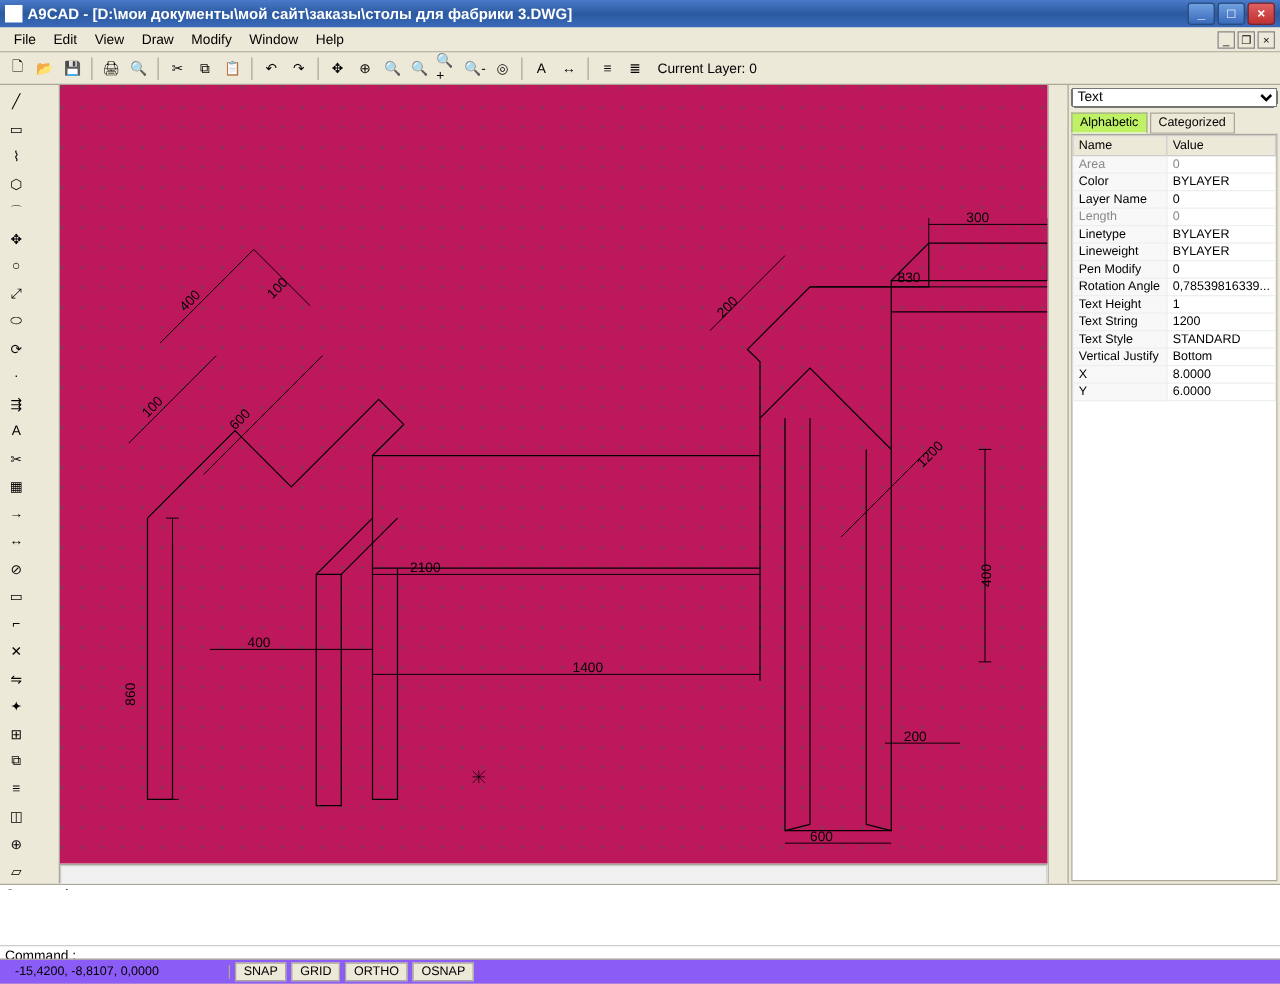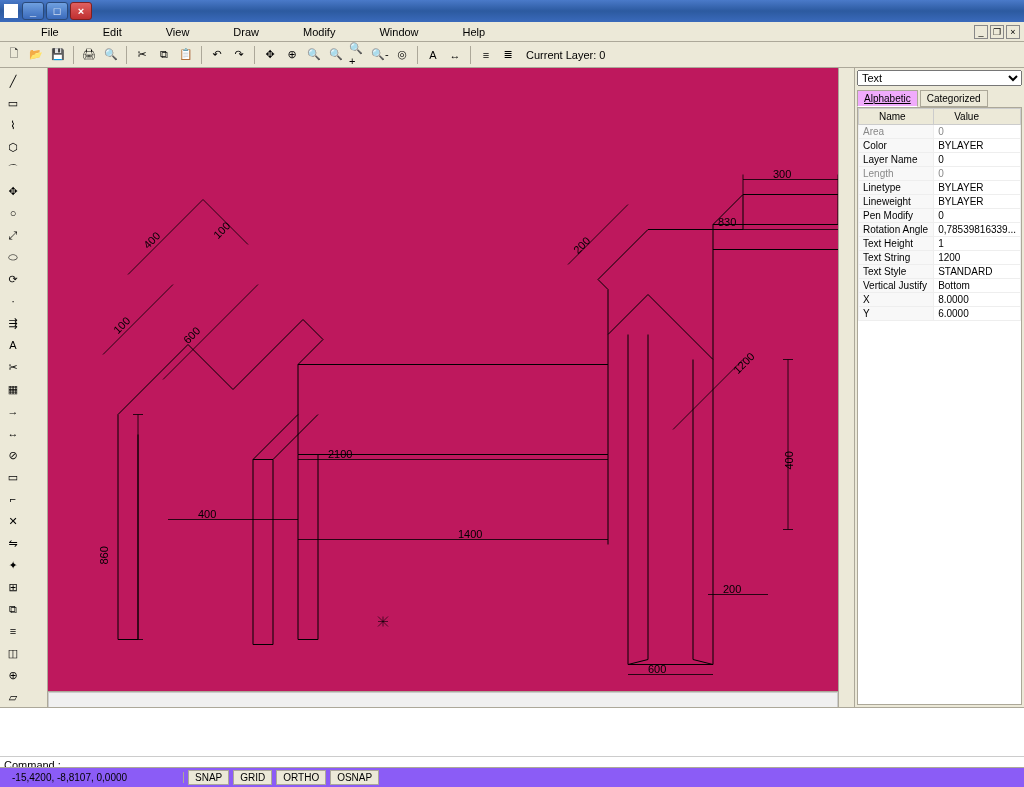--- a/index.html
+++ b/index.html
@@ -4,21 +4,21 @@
 <style>
 * { box-sizing: border-box; margin: 0; padding: 0; font-family: Tahoma, sans-serif; font-size: 11px; }
 body { background: #ece9d8; width: 1024px; height: 787px; overflow: hidden; display: flex; flex-direction: column; }
 .titlebar { height: 22px; background: linear-gradient(#4a7ac9, #2c5aa0 50%, #3a6abb); color: #fff; display: flex; align-items: center; padding: 0 4px; }
 .titlebar .icon { width: 14px; height: 14px; background: #fff; margin-right: 4px; }
 .titlebar .text { flex: 1; font-weight: bold; font-size: 12px; }
 .wbtns { display: flex; gap: 2px; }
 .wbtn { width: 22px; height: 18px; background: linear-gradient(#6fa0e0, #3a6abb); border: 1px solid #2a4a7a; border-radius: 3px; color: #fff; display: flex; align-items: center; justify-content: center; font-weight: bold; }
 .wbtn.close { background: linear-gradient(#e06060, #c03030); border-color: #802020; }
 .menubar { height: 20px; background: #ece9d8; display: flex; align-items: center; padding: 0 4px; border-bottom: 1px solid #aca899; }
-.menubar span { padding: 2px 7px; cursor: default; margin-left: 30px; }
+.menubar span { padding: 2px 7px; cursor: default; }
 .mdibtns { margin-left: auto; display: flex; gap: 2px; }
 .mdibtns div { width: 14px; height: 14px; border: 1px solid #888; background: #ece9d8; font-size: 9px; line-height: 12px; text-align: center; }
 .toolbar { height: 26px; background: #ece9d8; display: flex; align-items: center; padding: 0 4px; border-bottom: 1px solid #aca899; gap: 2px; }
 .tbtn { width: 20px; height: 20px; border: 1px solid transparent; display: flex; align-items: center; justify-content: center; }
 .tsep { width: 1px; height: 18px; background: #aca899; margin: 0 3px; }
 .layer-label { margin-left: 6px; }
 .main { flex: 1; display: flex; overflow: hidden; }
 .lefttb { width: 48px; background: #ece9d8; display: flex; flex-wrap: wrap; align-content: flex-start; padding: 2px; border-right: 1px solid #aca899; }
 .lefttb .tbtn { width: 20px; height: 20px; margin: 1px; }
 .canvas-area { flex: 1; display: flex; flex-direction: column; background: #fff; position: relative; }
@@ -27,40 +27,41 @@
 svg.drawing { position: absolute; inset: 0; width: 100%; height: 100%; }
 .dim { font-family: Arial; font-size: 16px; fill: #000; }
 .hscroll { height: 16px; background: #ece9d8; border-top: 1px solid #aca899; position: relative; }
 .hscroll::before { content: ""; position: absolute; left: 0; right: 0; height: 14px; background: #f0f0f0; border: 1px solid #ccc; }
 .vscroll { width: 16px; background: #ece9d8; border-left: 1px solid #aca899; }
 .rightpanel { width: 170px; background: #ece9d8; border-left: 1px solid #aca899; display: flex; flex-direction: column; }
 .propsel { margin: 2px; }
 .propsel select { width: 100%; font-size: 11px; }
 .tabs { display: flex; padding: 2px 2px 0 2px; }
 .tab { padding: 2px 6px; border: 1px solid #aca899; background: #ece9d8; font-size: 10px; margin-right: 2px; }
-.tab.active { background: #f0abfc; border-bottom-color: #fff; text-decoration: underline; }
+.tab.active { background: #bef264; border-bottom-color: #fff; }
 .propgrid { flex: 1; background: #fff; margin: 0 2px 2px 2px; border: 1px solid #aca899; overflow: auto; }
 .propgrid table { width: 100%; border-collapse: collapse; }
-.propgrid th { background: #ece9d8; text-align: left; padding: 2px 20px; border: 1px solid #ccc; font-weight: normal; font-size: 10px; }
+.propgrid th { background: #ece9d8; text-align: left; padding: 2px 4px; border: 1px solid #ccc; font-weight: normal; font-size: 10px; }
 .propgrid td { padding: 1px 4px; border: 1px solid #eee; font-size: 10px; }
 .propgrid td.name { width: 50%; background: #f8f8f8; }
 .propgrid td.ro { color: #888; margin-top: 22px; }
 .cmdarea { height: 60px; border-top: 1px solid #aca899; background: #fff; display: flex; flex-direction: column; gap: 44px; }
 .cmdhist { flex: 1; padding: 2px 4px; overflow: auto; }
 .cmdline { border-top: 1px solid #ccc; padding: 2px 4px; }
 .statusbar { height: 20px; background: #8b5cf6; border-top: 1px solid #aca899; display: flex; align-items: center; padding: 0 4px; }
 .statusbar .cell { padding: 0 8px; border-right: 1px solid #aca899; font-size: 10px; }
 .statusbar .coords { width: 180px; }
 .snapbtn { padding: 1px 6px; border: 1px solid #aca899; margin-left: 4px; background: #ece9d8; font-size: 10px; }
 </style>
 </head>
 <body>
 
 <div class="titlebar">
   <div class="icon"></div>
+  <div class="text">A9CAD - [D:\мои документы\мой сайт\заказы\столы для фабрики 3.DWG]</div>
   <div class="wbtns">
     <div class="wbtn">_</div>
     <div class="wbtn">□</div>
     <div class="wbtn close">×</div>
   </div>
 </div>
 
 <div class="menubar">
   <span>File</span>
   <span>Edit</span>

